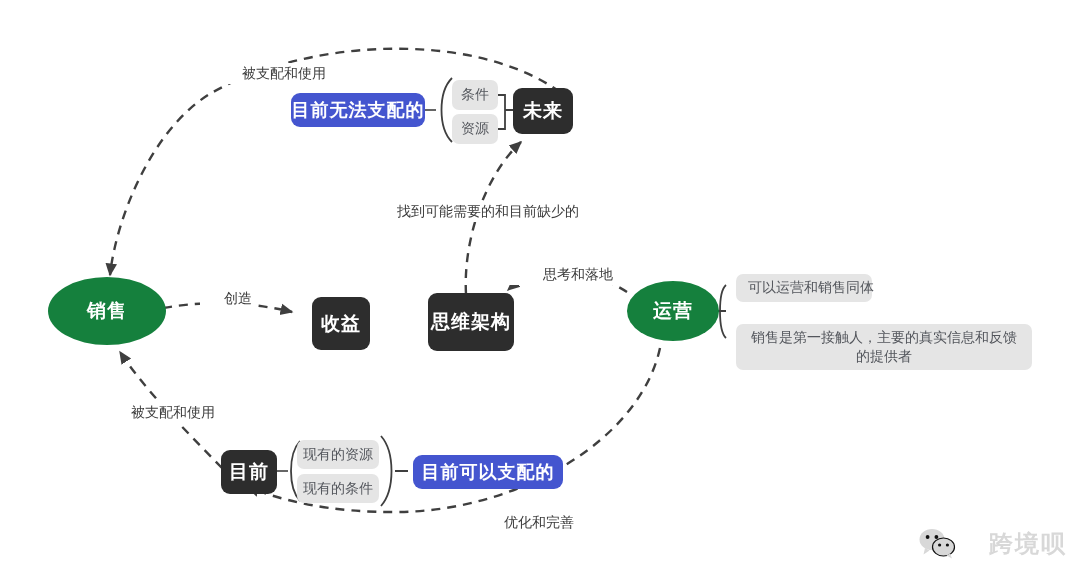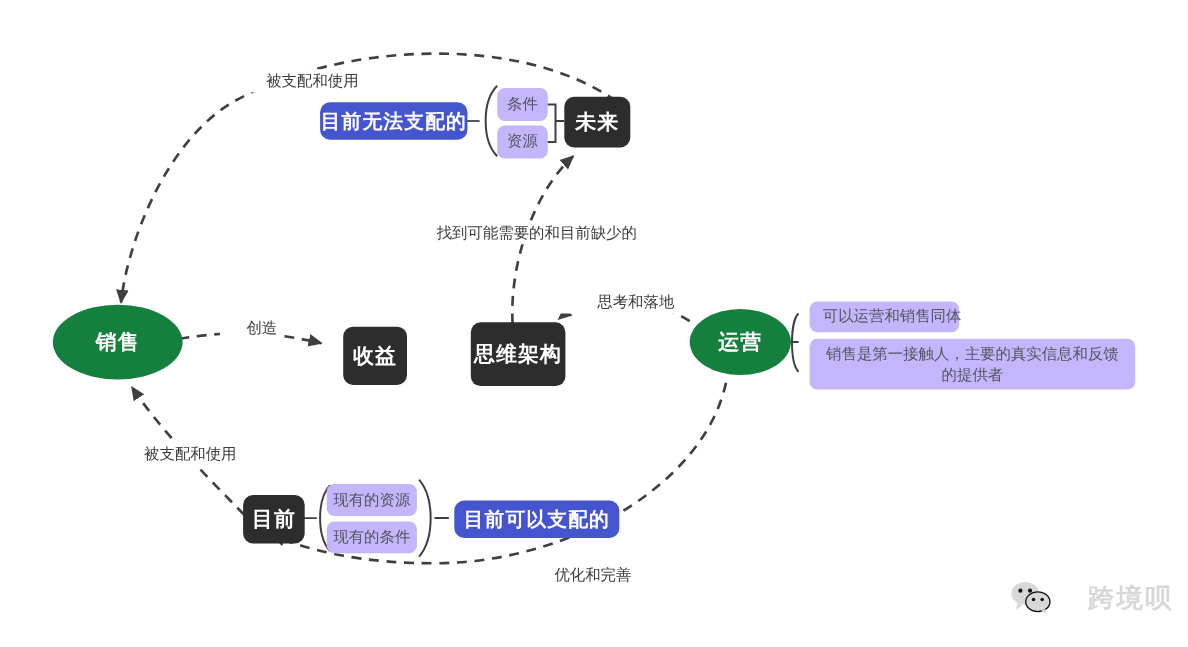--- a/index.html
+++ b/index.html
@@ -58,21 +58,21 @@
   .redellipse {
     background: #15803d;
     color: #ffffff;
     border-radius: 50%;
     font-weight: bold;
     font-size: 19px;
     letter-spacing: 1px;
   }
   
   .light {
-    background: #c4b5fd;
+    background: #e5e5e5;
     color: #53565c;
     border-radius: 7px;
     font-size: 14px;
     padding: 0 12px;
     font-weight: normal;
   }
   .light.multi {
     white-space: normal;
     line-height: 1.35;
     padding: 6px 14px;
@@ -152,21 +152,21 @@
   <div class="node redellipse" style="left:48px; top:277px; width:118px; height:68px;">销售</div>
 
   <div class="node dark" style="left:312px; top:297px; width:58px; height:53px;">收益</div>
 
   <div class="node dark" style="left:428px; top:293px; width:86px; height:58px;">思维架构</div>
 
   <div class="node redellipse" style="left:627px; top:281px; width:92px; height:60px;">运营</div>
 
   <div class="node light" style="left:736px; top:274px; width:136px; height:28px; justify-content:flex-start;">可以运营和销售同体</div>
 
-  <div class="node light multi" style="left:736px; top:308px; width:296px; height:46px;">销售是第一接触人，主要的真实信息和反馈的提供者</div>
+  <div class="node light multi" style="left:736px; top:324px; width:296px; height:46px;">销售是第一接触人，主要的真实信息和反馈的提供者</div>
 
   <div class="node dark" style="left:221px; top:450px; width:56px; height:44px;">目前</div>
 
   <div class="node light" style="left:297px; top:440px; width:82px; height:29px;">现有的资源</div>
 
   <div class="node light" style="left:297px; top:474px; width:82px; height:29px;">现有的条件</div>
 
   <div class="node blue" style="left:413px; top:455px; width:150px; height:34px;">目前可以支配的</div>
 
   <div class="edge-label" style="left:196px; top:63px; width:126px; text-align:right;">被支配和使用</div>

